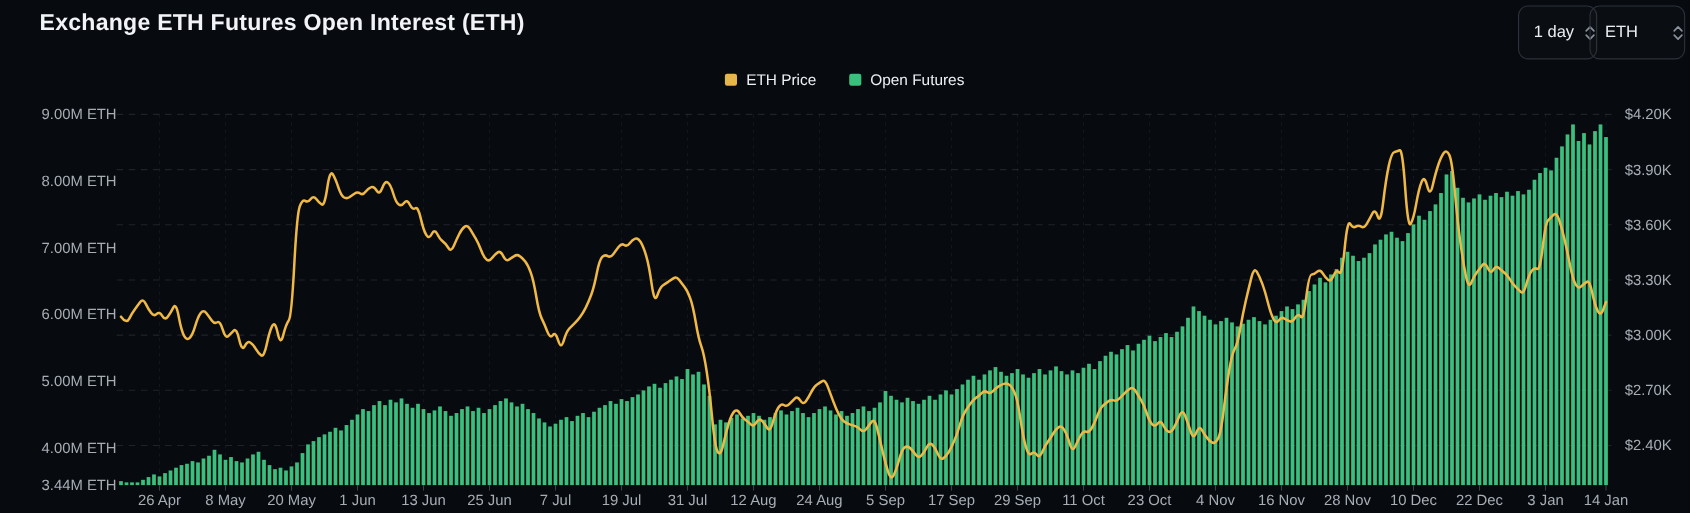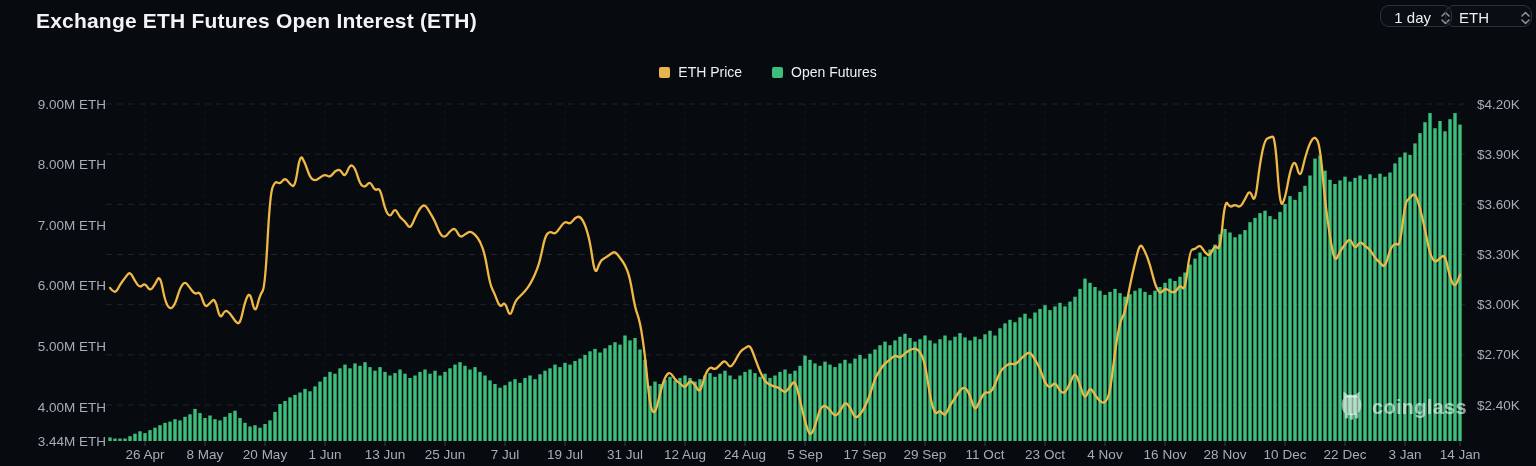--- a/index.html
+++ b/index.html
@@ -1,19 +1,19 @@
 <!DOCTYPE html>
 <html><head>
 <meta charset="utf-8">
 <style>
   html,body{margin:0;padding:0;background:#070a0f;width:1536px;height:466px;overflow:hidden;
     font-family:"Liberation Sans","DejaVu Sans",sans-serif;-webkit-font-smoothing:antialiased;}
   #stage{position:relative;width:1536px;height:466px;background:#070a0f;}
   .page-title{position:absolute;left:24px;top:9px;font-size:21px;font-weight:bold;color:#f1f3f6;letter-spacing:.2px;margin-left:12px;}
-  .select{position:absolute;top:5px;height:22px;display:flex;align-items:flex-end;gap:9px;
+  .select{position:absolute;top:5px;height:49px;display:flex;align-items:center;gap:9px;
     padding:0 0 0 13px;border:1px solid #2c323b;border-radius:9px;background:rgba(255,255,255,0.015);
     color:#eceff2;font-size:15px;cursor:pointer;box-sizing:border-box;}
   .select .chev{display:flex;flex-direction:column;align-items:center;}
   #interval-select{right:84px;}
   #symbol-select{right:4px;gap:31px;}
   .legend{position:absolute;top:64px;left:0;width:100%;display:flex;justify-content:center;gap:30px;}
   .legend-item{display:flex;align-items:center;gap:8px;cursor:pointer;}
   .swatch{width:11px;height:11px;border-radius:2px;display:inline-block;}
   .legend-label{color:#eef1f3;font-size:14px;}
   #chart{position:absolute;left:0;top:0;}
@@ -429,26 +429,14 @@
         <text x="1105" y="459">4 Nov</text>
         <text x="1165" y="459">16 Nov</text>
         <text x="1225" y="459">28 Nov</text>
         <text x="1285" y="459">10 Dec</text>
         <text x="1345" y="459">22 Dec</text>
         <text x="1405" y="459">3 Jan</text>
         <text x="1460" y="459">14 Jan</text>
       </g>
     </svg>
 
-  <div class="watermark">
-    <span>
-      <svg width="27" height="29" viewBox="0 0 24 27" fill="rgba(255,255,255,0.58)">
-        <path d="M4.5 6 L4.5 0.5 L9.5 4.2 L14.5 4.2 L19.5 0.5 L19.5 6 Z"></path>
-        <rect x="3" y="3.5" width="18" height="19" rx="8"></rect>
-        <rect x="6" y="21" width="3" height="4.5" rx="1"></rect>
-        <rect x="10.7" y="21" width="3" height="5.7" rx="1"></rect>
-        <rect x="15.4" y="21" width="3" height="4.5" rx="1"></rect>
-      </svg>
-    </span>
-    <span class="wm-text">coinglass</span>
-  </div>
 
 </div>
 
 </body></html>

